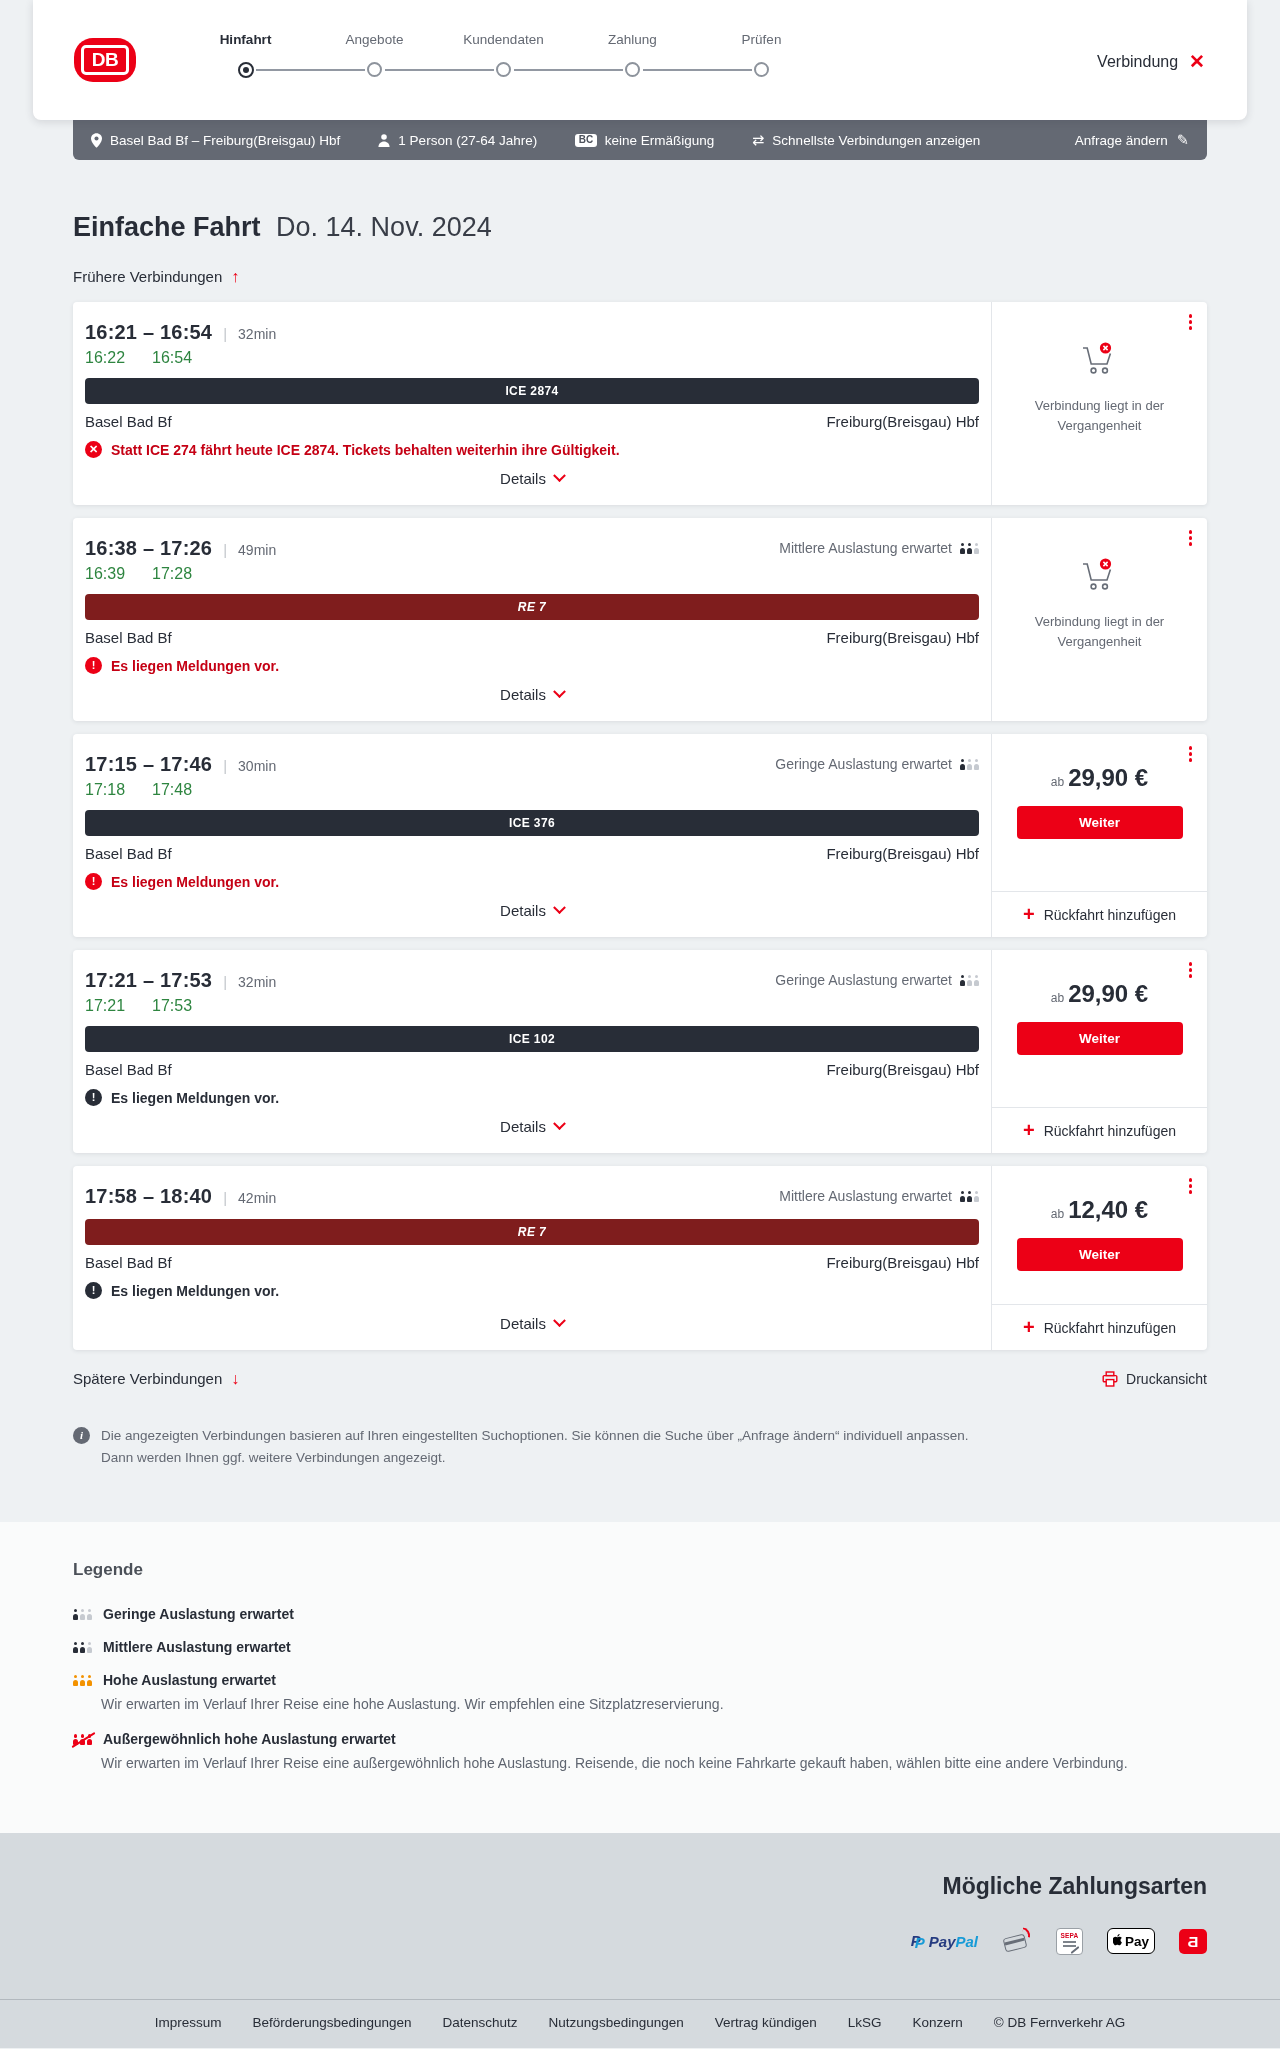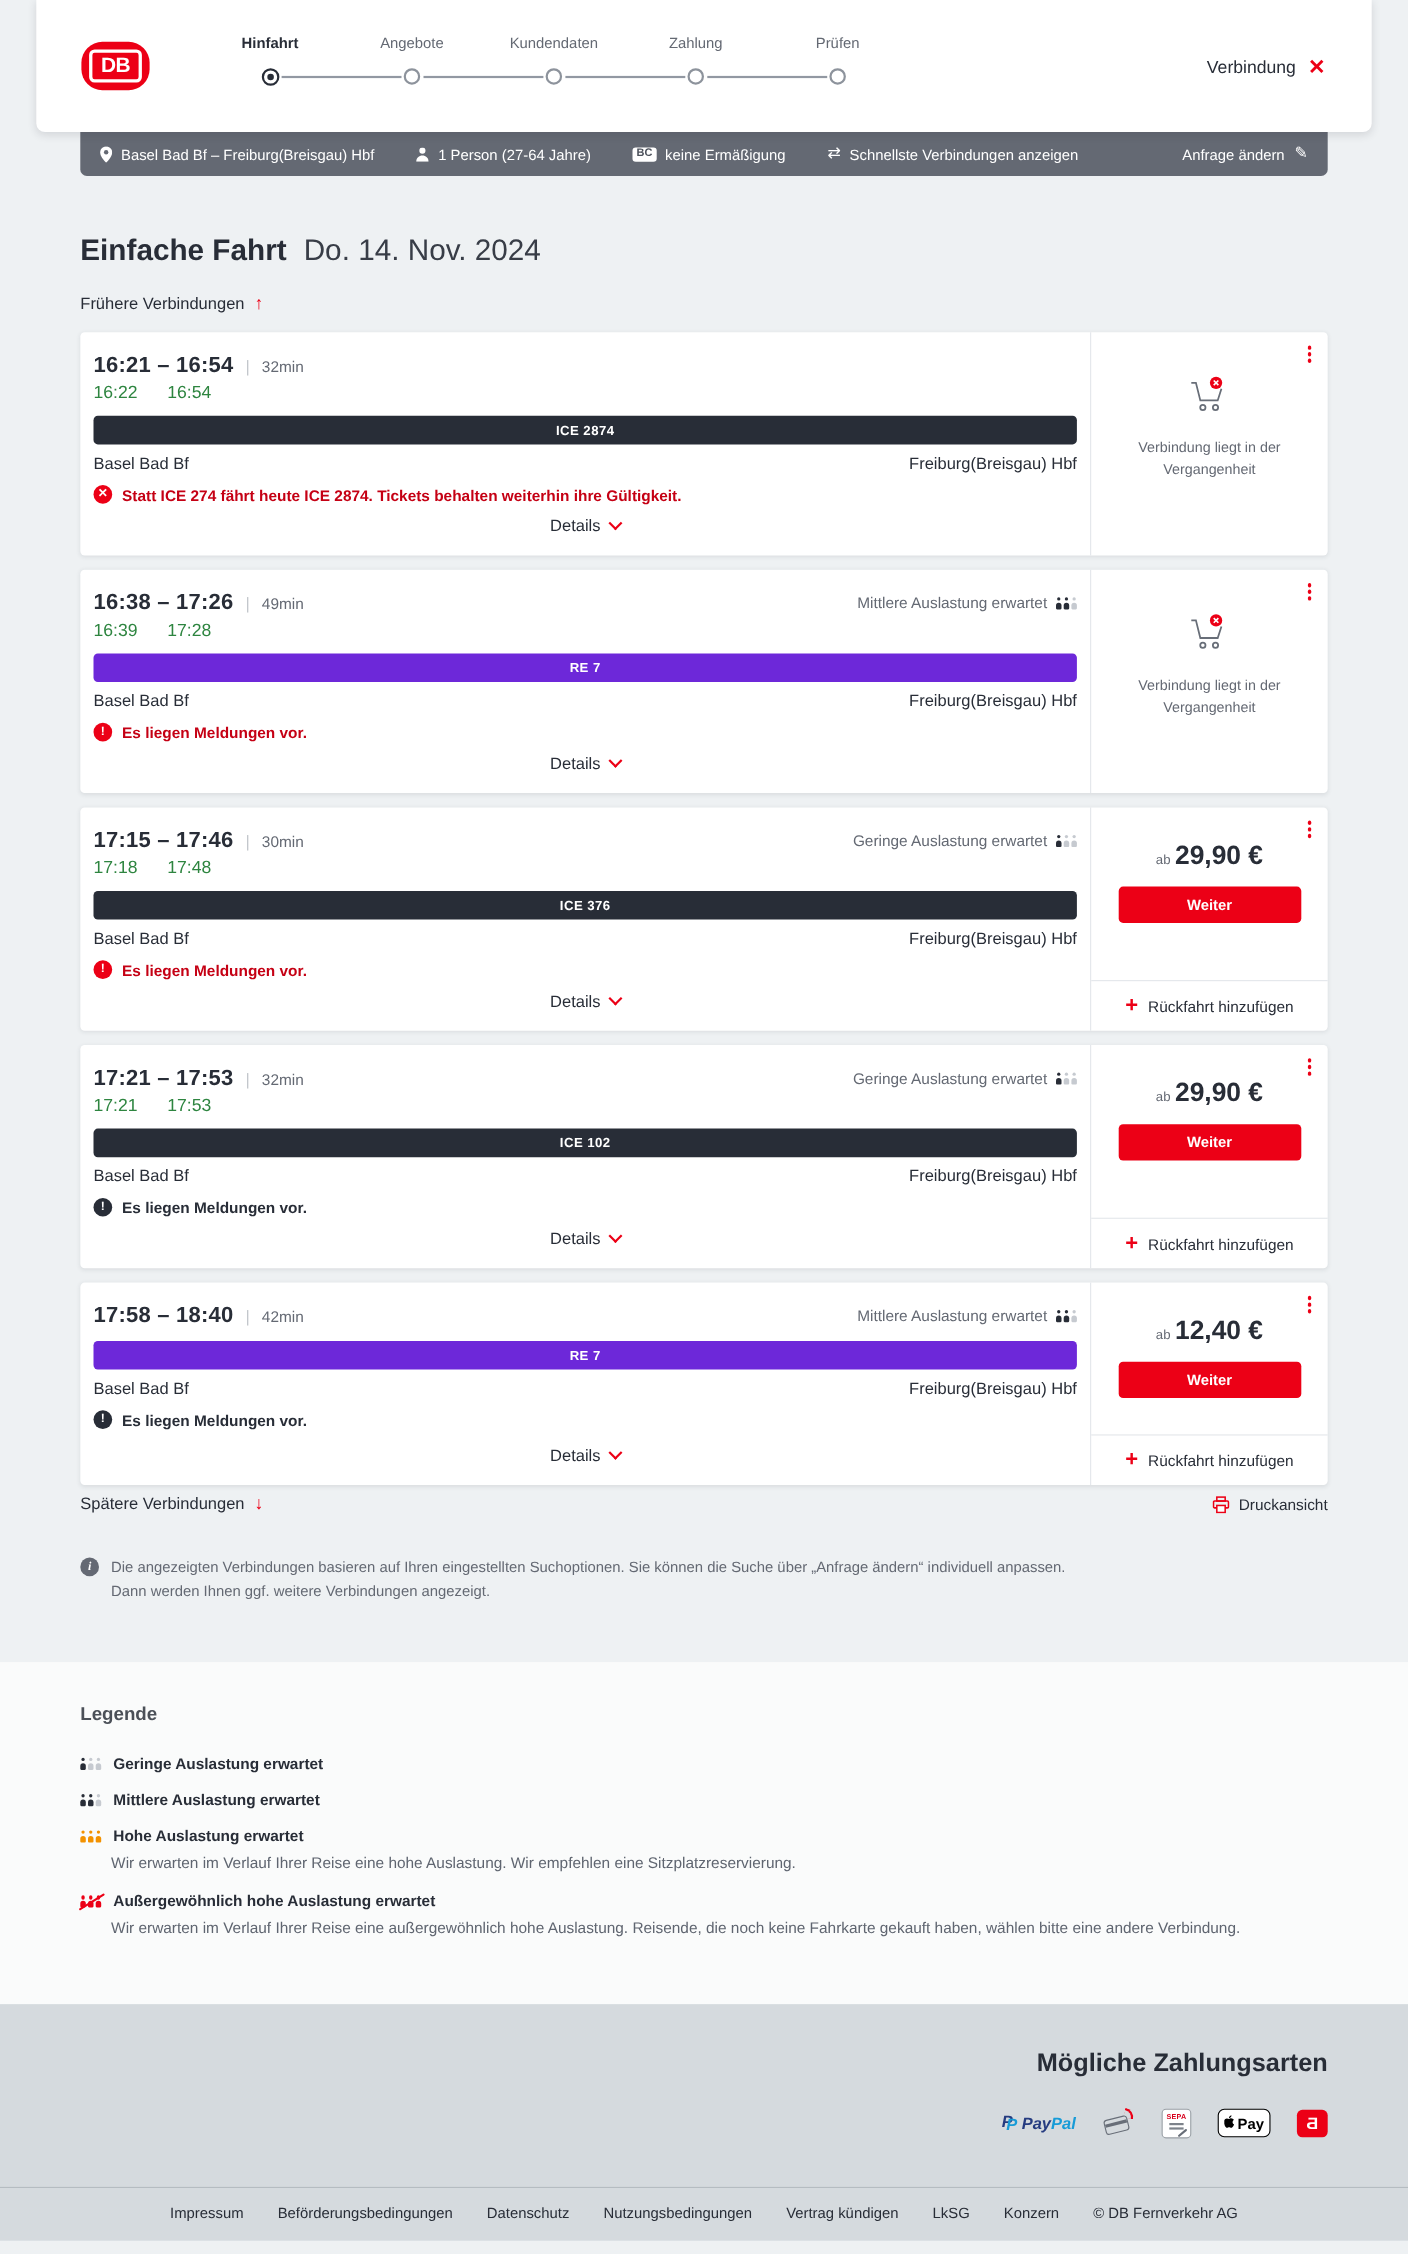--- a/index.html
+++ b/index.html
@@ -75,21 +75,21 @@
   .c-times .sep{ color:#c3c7cc; font-size:15px; }
   .c-times .dur{ font-size:14px; color:#646973; }
   .c-occ{ display:flex; align-items:center; gap:8px; font-size:14px; color:#646973; }
   .c-green{ margin-top:5px; display:flex; gap:27px; font-size:16px; color:#2e8540; }
   .c-bar{
     margin-top:11px; height:26px; border-radius:4px; color:#fff;
     display:flex; align-items:center; justify-content:center;
     font-size:12px; font-weight:700; letter-spacing:.4px;
   }
   .c-bar.ice{ background:#282d37; }
-  .c-bar.re{ background:#6d28d9; }
+  .c-bar.re{ background:#7f1d1d;font-style:italic; }
   .c-stations{ margin-top:9px; display:flex; justify-content:space-between; font-size:15px; color:#282d37; }
   .c-msg{ margin-top:11px; display:flex; align-items:center; gap:9px; font-size:14px; font-weight:600; }
   .c-msg.red{ color:#c50014; }
   .c-msg.dark{ color:#282d37; }
   .mi{
     width:17px; height:17px; border-radius:50%; color:#fff; flex-shrink:0;
     display:flex; align-items:center; justify-content:center;
     font-size:11px; font-weight:800; line-height:1;
   }
   .c-msg.red .mi{ background:#ec0016; }
@@ -117,21 +117,21 @@
     font-family:"Liberation Sans",sans-serif;
   }
   .addon-row{
     margin-top:auto; width:calc(100% + 32px); margin-left:-16px; margin-right:-16px;
     border-top:1px solid #e3e6ea; height:46px;
     display:flex; align-items:center; justify-content:center; gap:9px;
     font-size:14px; color:#282d37; cursor:pointer;
   }
   .addon-row .plus{ color:#ec0016; font-size:20px; font-weight:700; line-height:1; margin-top:-2px; }
 
-  .later-row{ margin-top:9px; display:flex; justify-content:space-between; align-items:center; }
+  .later-row{ margin-top:20px; display:flex; justify-content:space-between; align-items:center; }
   .print-link{ display:flex; align-items:center; gap:8px; font-size:14px; color:#282d37; cursor:pointer; }
 
   .info-row{ margin-top:38px; display:flex; gap:11px; font-size:13.5px; color:#646973; line-height:1.6; max-width:930px; }
   .info-icon{
     width:17px; height:17px; border-radius:50%; background:#646973; color:#fff; flex-shrink:0; margin-top:2px;
     display:flex; align-items:center; justify-content:center;
     font-family:"Liberation Serif", serif; font-style:italic; font-weight:700; font-size:11px;
   }
 
   

